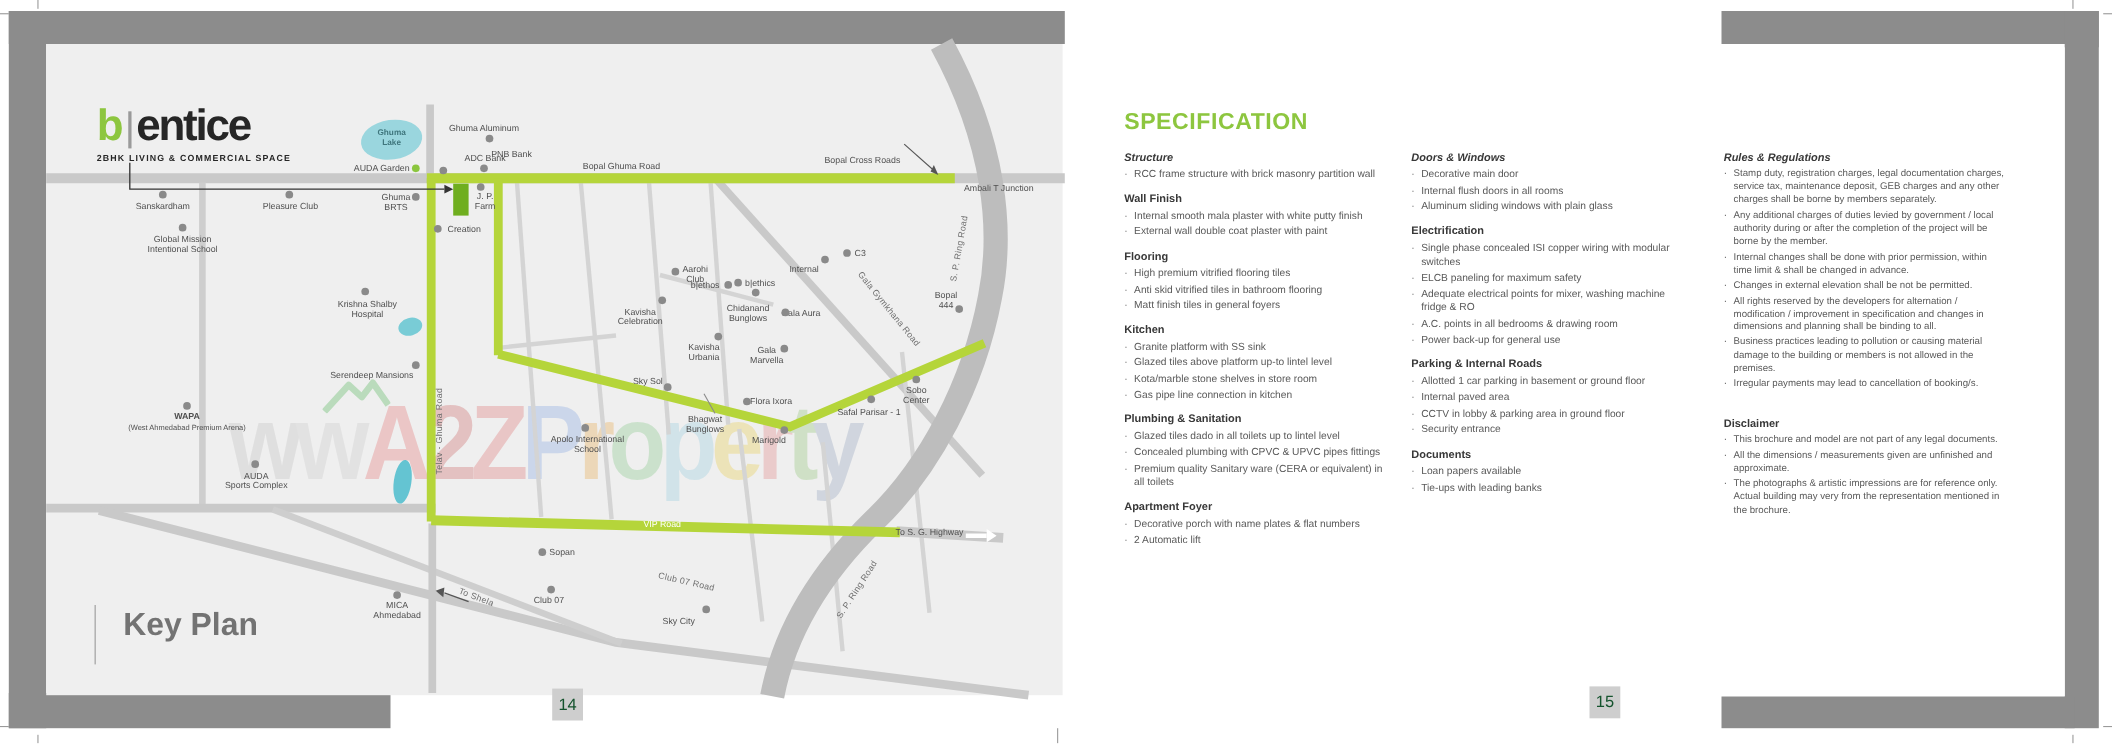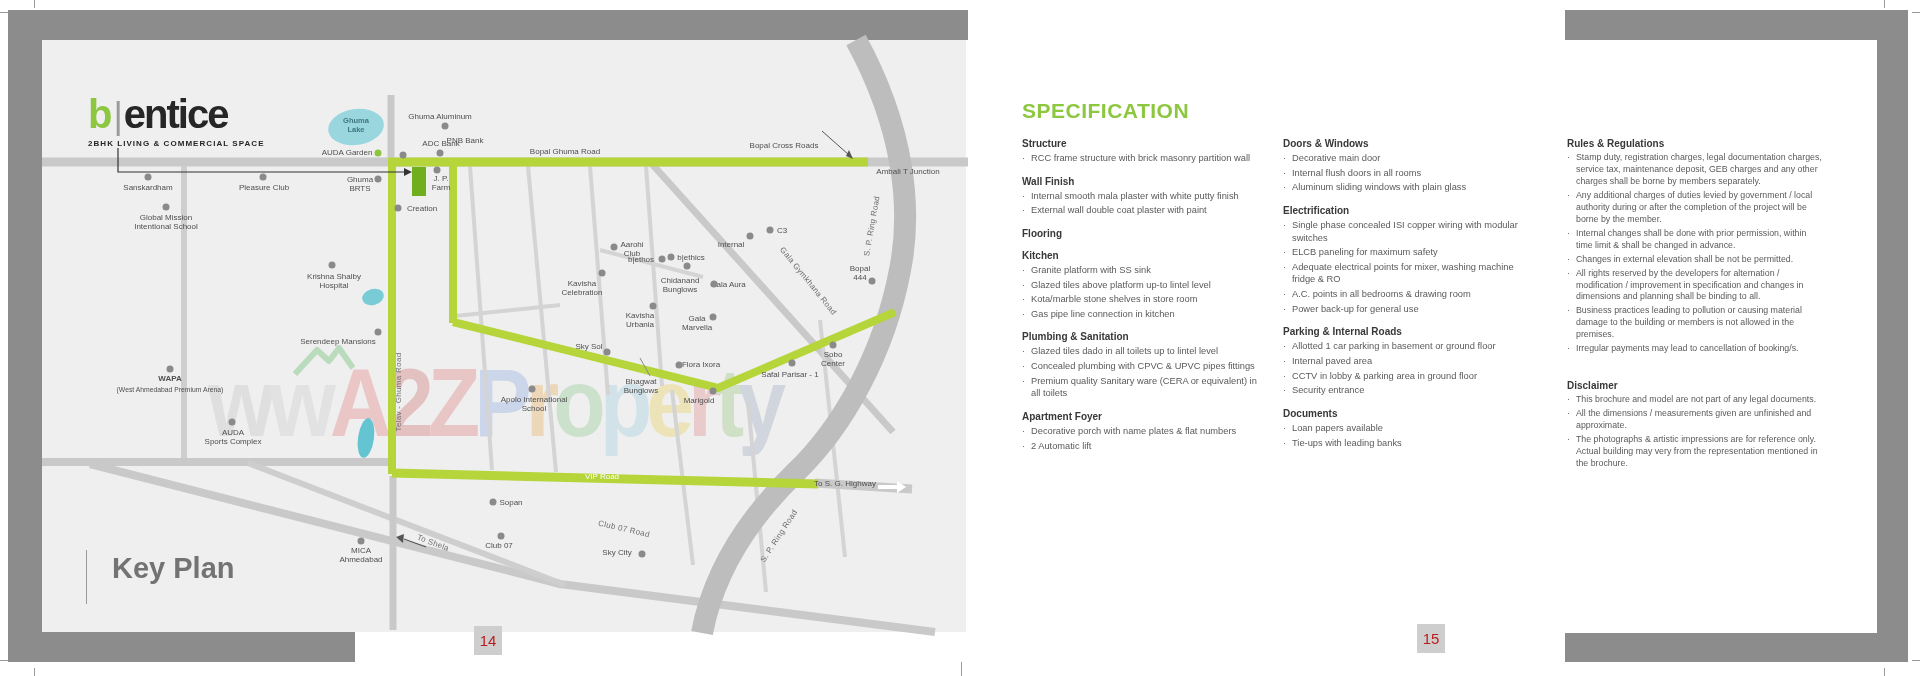--- a/index.html
+++ b/index.html
@@ -15,22 +15,22 @@
   
   #logo-block{position:absolute;left:88px;top:94px;}
   #logo-text{font-size:40px;font-weight:bold;letter-spacing:-2px;color:#262626;line-height:1;}
   #logo-text .lg-b{color:#8dc63f;}
   #logo-text .lg-div{color:#9a9a9a;font-weight:normal;padding:0 3px;font-size:36px;}
   #logo-tagline{margin-top:5px;font-size:8px;font-weight:bold;letter-spacing:1.05px;color:#262626;}
   
   #keyplan-line{position:absolute;left:86px;top:550px;width:1px;height:54px;background:#9a9a9a;}
   #keyplan-title{position:absolute;left:112px;top:552px;font-size:29px;font-weight:bold;color:#737373;}
   
-  .pgnum{position:absolute;width:28px;height:29px;background:#cecece;color:#b91c1c;font-size:15px;
-         display:flex;align-items:center;justify-content:center;}
+  .pgnum{position:absolute;width:28px;height:29px;background:#cecece;color:#14532d;font-size:15px;
+         display:flex;align-items:center;justify-content:center;margin-left:28px;}
   
   #wm{position:absolute;left:208px;top:348px;font-size:86px;font-weight:bold;letter-spacing:-6px;
       opacity:.30;white-space:nowrap;transform:scaleY(1.12);transform-origin:left top;}
   
   .ml{position:absolute;transform:translate(-50%,0);font-size:8px;line-height:1.15;color:#4f4f4f;
       text-align:center;white-space:nowrap;}
   .ml.road{color:#6e6e6e;letter-spacing:.3px;}
   .ml.rot{transform:translate(-50%,-50%);}
   .ml.onroad-white{color:#ffffff;}
   .ml.water{color:#3f767d;font-size:7.5px;font-weight:bold;}
@@ -40,21 +40,21 @@
        transform:translate(-50%,-50%);}
   .dot.green{background:#8bc63e;}
   
   #spec-heading{position:absolute;left:1022px;top:99px;font-size:21px;font-weight:bold;
                 color:#8dc63f;letter-spacing:.5px;}
   .spec-col{position:absolute;top:138px;}
   #spec-col-0{left:1022px;width:240px;}
   #spec-col-1{left:1283px;width:248px;}
   #spec-col-2{left:1567px;width:256px;}
   .spec-col h4{font-size:10px;color:#383838;margin:11px 0 3px 0;font-weight:bold;}
-  .spec-col h4:first-child{margin-top:0;}
+  .spec-col h4:first-child{margin-top:0;font-style:italic;}
   .spec-col h4.gap{margin-top:25px;}
   .spec-col ul{margin:0;padding:0;list-style:none;}
   .spec-col li{font-size:9.3px;color:#5a5a5a;line-height:1.36;margin-bottom:2px;
                padding-left:9px;position:relative;}
   #spec-col-2 li{font-size:8.8px;}
   .spec-col li::before{content:"\00B7";position:absolute;left:0;top:0;color:#5a5a5a;}
 </style>
 </head>
 <body>
 
@@ -179,21 +179,21 @@
       <div class="ml road rot" style="left: 779px; top: 536px; transform: translate(-50%, -50%) rotate(-57deg);">S. P. Ring Road</div>
       <div class="ml bold" style="left: 170px; top: 374px;">WAPA</div>
       <div class="ml small" style="left: 170px; top: 386px;">(West Ahmedabad Premium Arena)</div>
       <div class="ml" style="left: 233px; top: 428px;">AUDA<br>Sports Complex</div>
       <div class="ml" style="left: 534px; top: 395px;">Apolo International<br>School</div>
       <div class="ml onroad-white" style="left: 602px; top: 472px;">VIP Road</div>
       <div class="ml" style="left: 845px; top: 479px;">To S. G. Highway</div>
       <div class="ml" style="left: 511px; top: 498px;">Sopan</div>
       <div class="ml" style="left: 499px; top: 541px;">Club 07</div>
       <div class="ml road rot" style="left: 624px; top: 529px; transform: translate(-50%, -50%) rotate(13deg);">Club 07 Road</div>
-      <div class="ml" style="left: 617px; top: 548px;">Sky City</div>
+      <div class="ml" style="left: 617px; top: 560px;">Sky City</div>
       <div class="ml" style="left: 361px; top: 546px;">MICA<br>Ahmedabad</div>
       <div class="ml road rot" style="left: 433px; top: 543px; transform: translate(-50%, -50%) rotate(21deg);">To Shela</div>
       <div class="dot" style="left: 445px; top: 126px;"></div>
       <div class="dot green" style="left: 378px; top: 153px;"></div>
       <div class="dot" style="left: 403px; top: 155px;"></div>
       <div class="dot" style="left: 440px; top: 153px;"></div>
       <div class="dot" style="left: 148px; top: 177px;"></div>
       <div class="dot" style="left: 263px; top: 177px;"></div>
       <div class="dot" style="left: 378px; top: 179px;"></div>
       <div class="dot" style="left: 437px; top: 170px;"></div>
@@ -242,20 +242,25 @@
       <h4>Structure</h4>
       <ul>
         <li>RCC frame structure with brick masonry partition wall</li>
       </ul>
       <h4>Wall Finish</h4>
       <ul>
         <li>Internal smooth mala plaster with white putty finish</li>
         <li>External wall double coat plaster with paint</li>
       </ul>
       <h4>Flooring</h4>
+      <ul>
+        <li>High premium vitrified flooring tiles</li>
+        <li>Anti skid vitrified tiles in bathroom flooring</li>
+        <li>Matt finish tiles in general foyers</li>
+      </ul>
       <h4>Kitchen</h4>
       <ul>
         <li>Granite platform with SS sink</li>
         <li>Glazed tiles above platform up-to lintel level</li>
         <li>Kota/marble stone shelves in store room</li>
         <li>Gas pipe line connection in kitchen</li>
       </ul>
       <h4>Plumbing &amp; Sanitation</h4>
       <ul>
         <li>Glazed tiles dado in all toilets up to lintel level</li>

